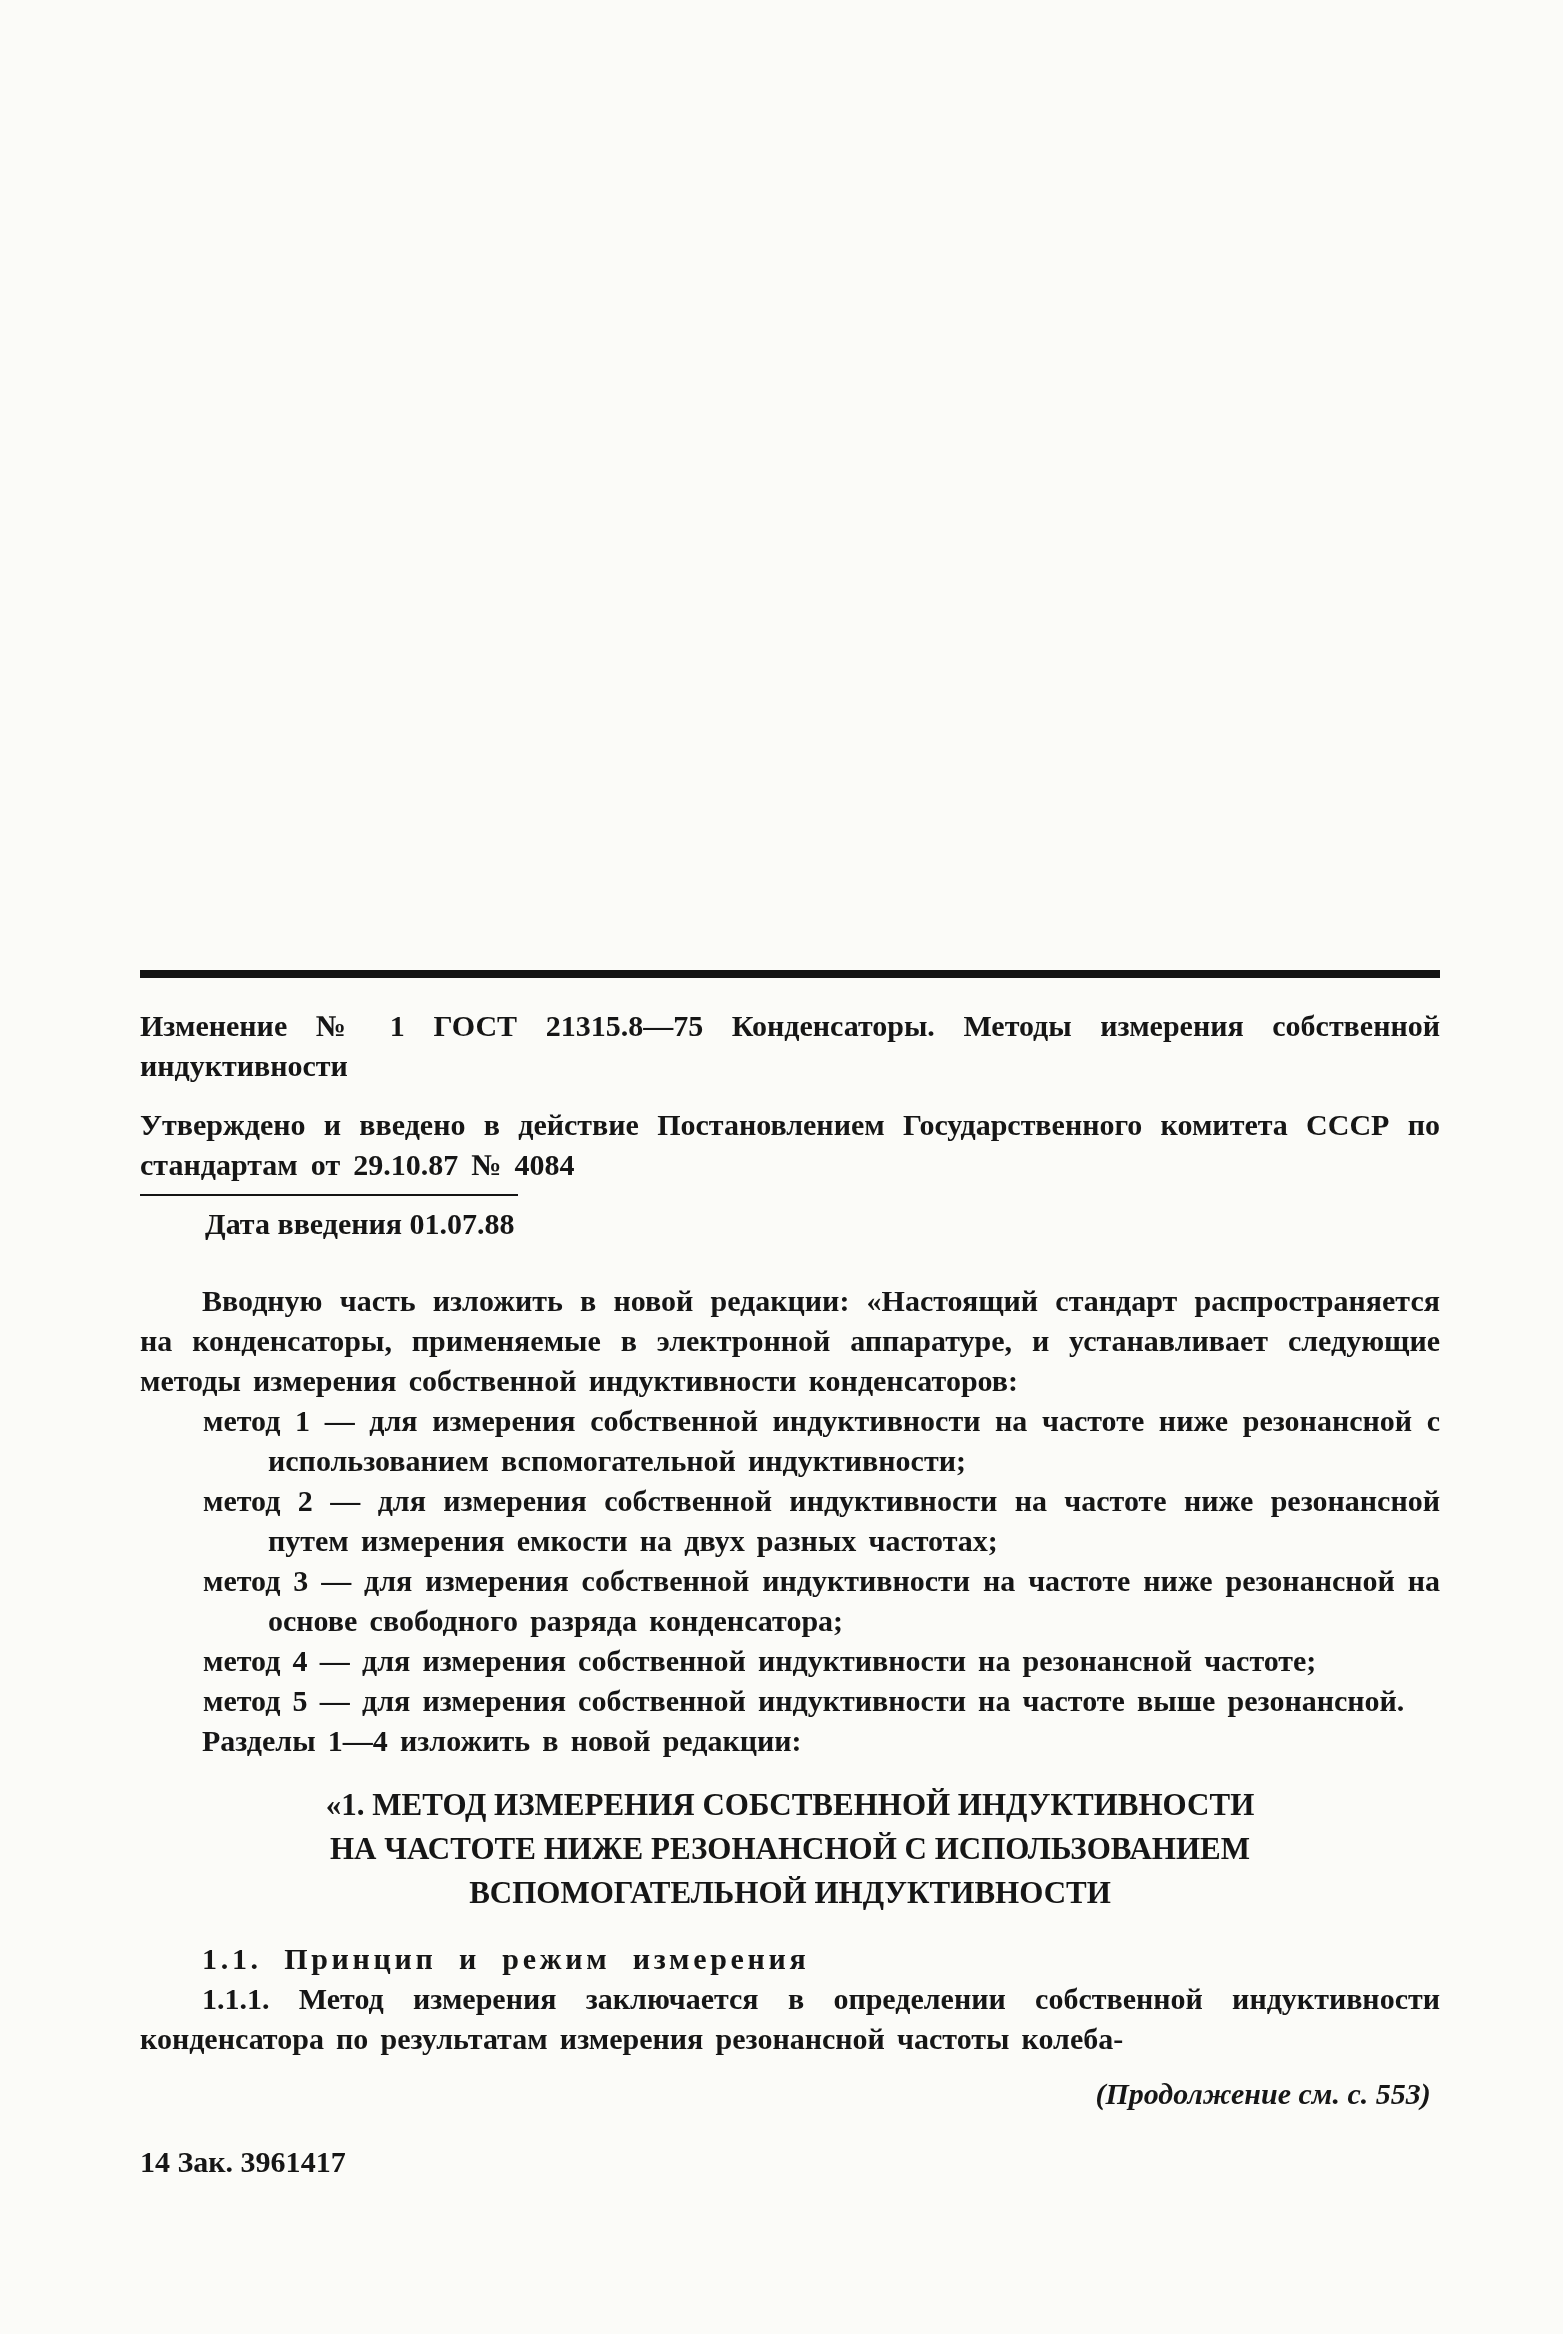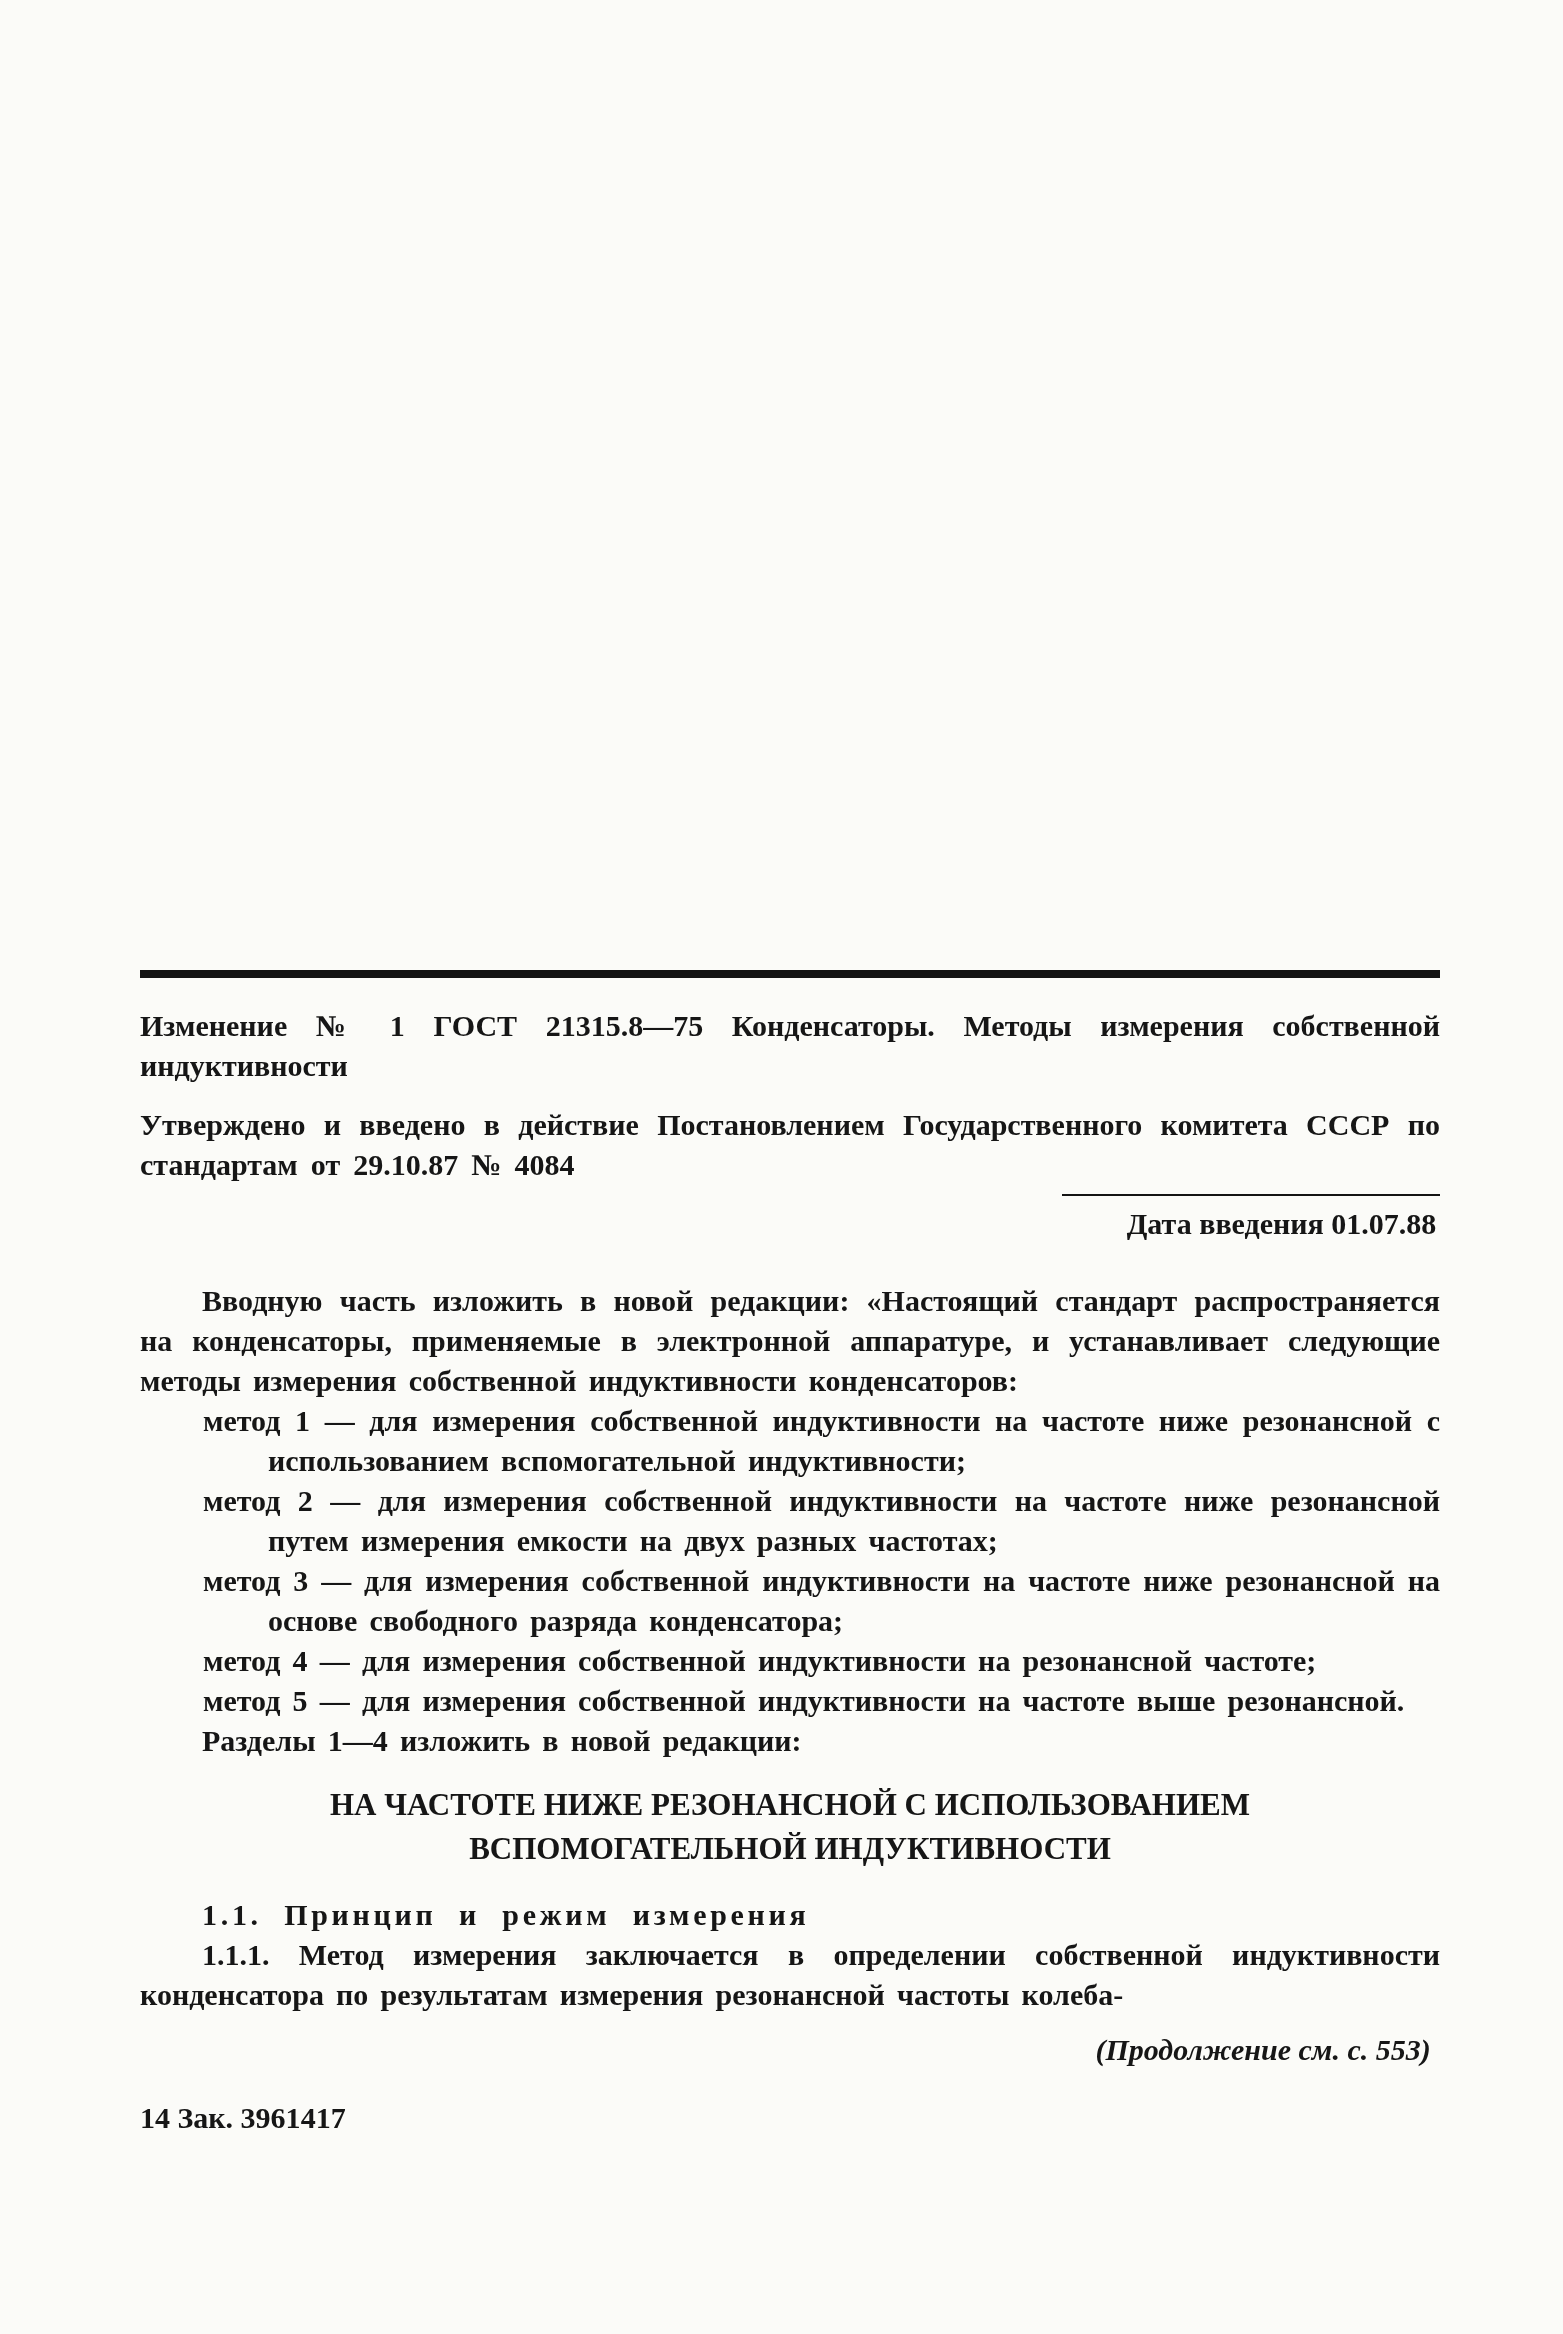--- a/index.html
+++ b/index.html
@@ -28,21 +28,21 @@
     background: #141414;
     margin-bottom: 28px;
   }
   p { margin: 0; }
   .hpar {
     text-align: justify;
     word-spacing: 5.6px;
   }
   .approval { margin-top: 18.6px; }
   .date-block {
-    text-align: right;
+    text-align: left;
     margin-top: 9.3px;
   }
   .date-inner {
     display: inline-block;
     border-top: 2.8px solid #141414;
     padding: 7.5px 3.7px 0 65px;
   }
   .par {
     text-align: justify;
     word-spacing: 4.7px;
@@ -99,20 +99,21 @@
 
     <p class="method">метод 1 — для измерения собственной индуктивности на частоте ниже резонансной с использованием вспомогательной индуктивности;</p>
     <p class="method">метод 2 — для измерения собственной индуктивности на частоте ниже резонансной путем измерения емкости на двух разных частотах;</p>
     <p class="method">метод 3 — для измерения собственной индуктивности на частоте ниже резонансной на основе свободного разряда конденсатора;</p>
     <p class="method">метод 4 — для измерения собственной индуктивности на резонансной частоте;</p>
     <p class="method">метод 5 — для измерения собственной индуктивности на частоте выше резонансной.</p>
 
     <p class="par indent">Разделы 1—4 изложить в новой редакции:</p>
 
     <div class="heading">
+      <div>«1. МЕТОД ИЗМЕРЕНИЯ СОБСТВЕННОЙ ИНДУКТИВНОСТИ</div>
       <div>НА ЧАСТОТЕ НИЖЕ РЕЗОНАНСНОЙ С ИСПОЛЬЗОВАНИЕМ</div>
       <div>ВСПОМОГАТЕЛЬНОЙ ИНДУКТИВНОСТИ</div>
     </div>
 
     <p class="subheading">1.1. Принцип и режим измерения</p>
 
     <p class="par indent">1.1.1. Метод измерения заключается в определении собственной индуктивности конденсатора по результатам измерения резонансной частоты колеба-</p>
 
     <p class="continuation">
       <span>(Продолжение см. с. 553)</span>

